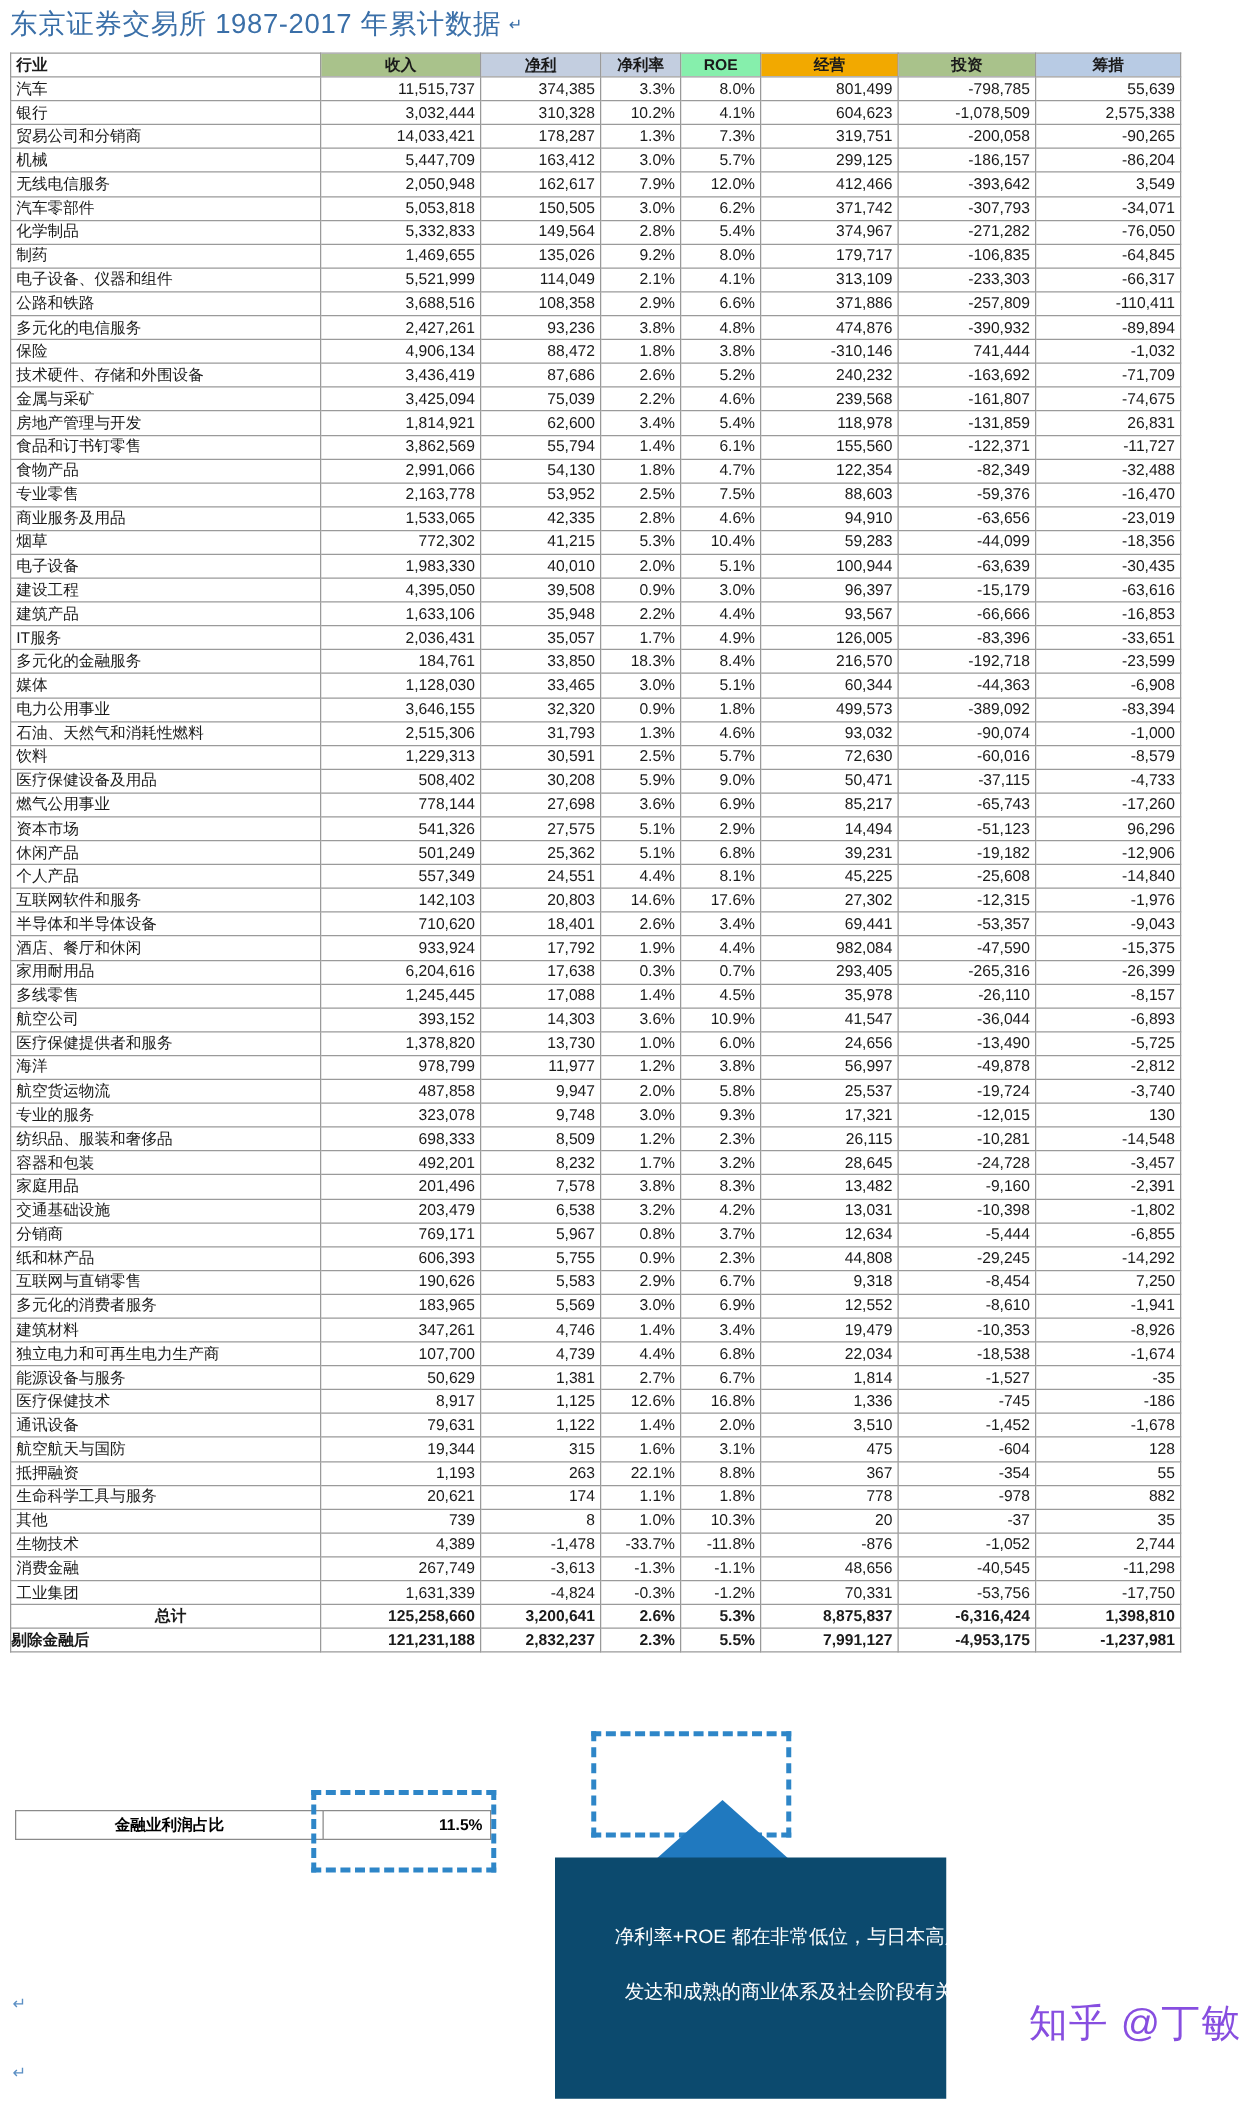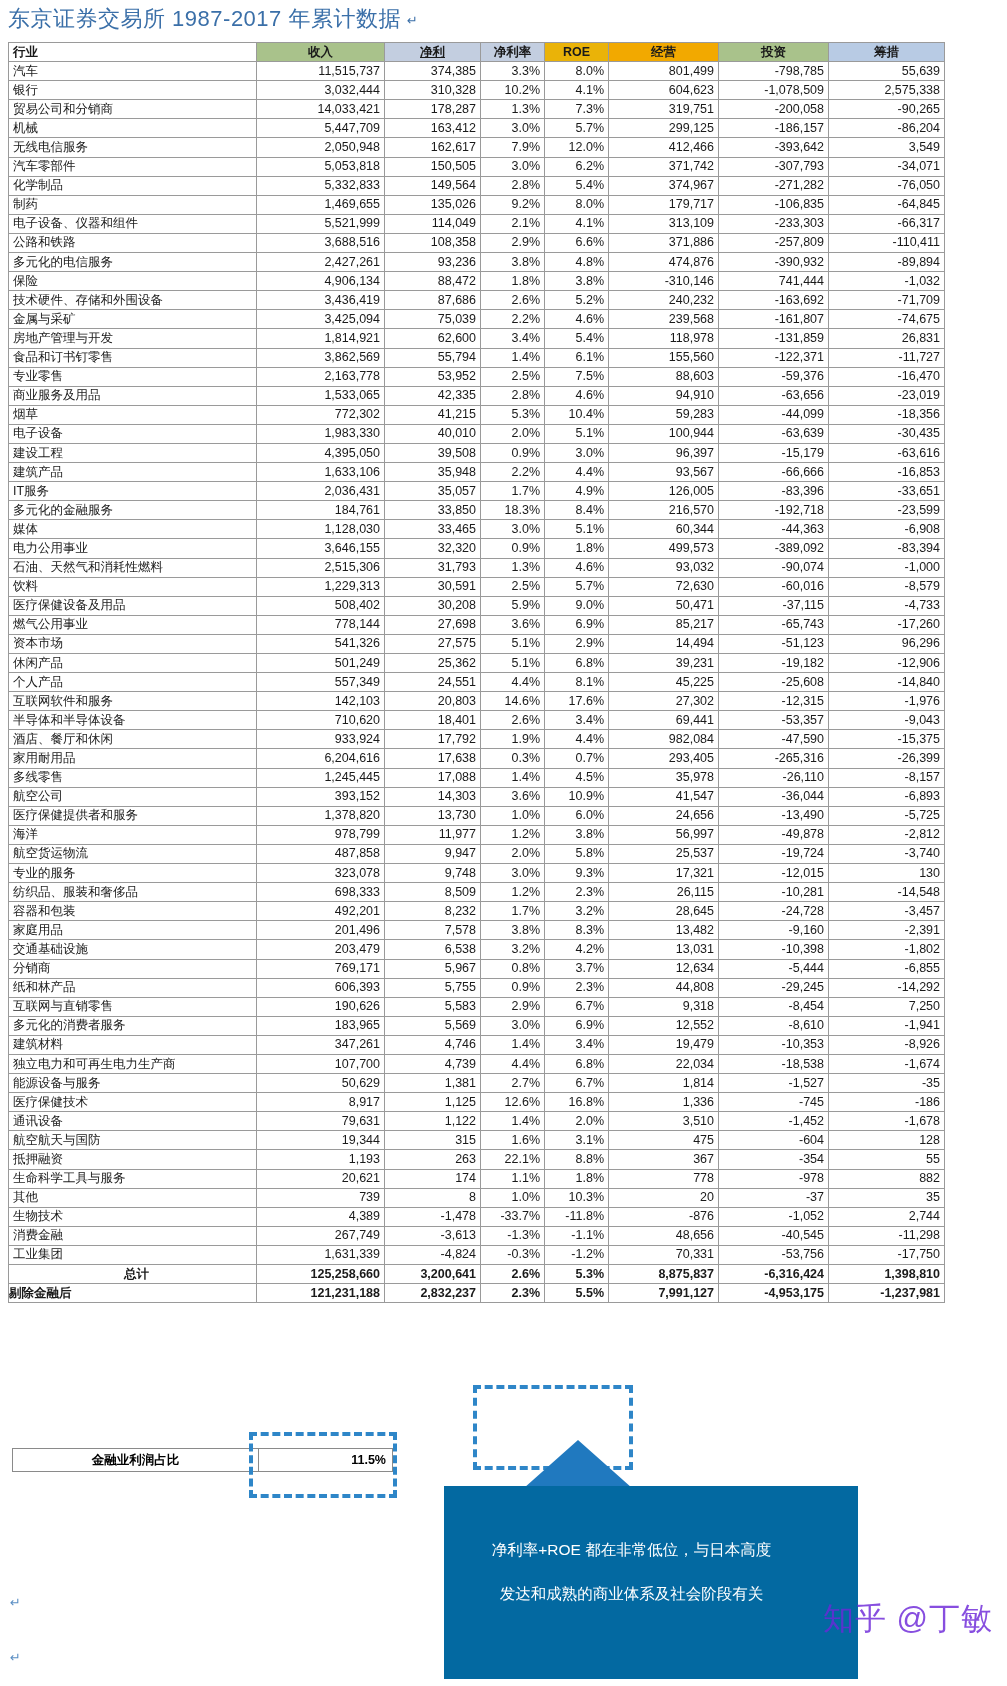--- a/index.html
+++ b/index.html
@@ -58,21 +58,21 @@
     text-align: center;
     font-weight: bold;
     font-size: 12.5px;
     height: 21px;
     border: 1px solid #7a7a7a;
   }
   th.h-ind { text-align: left; background: #ffffff; padding-left: 5px; }
   th.h-rev { background: #a9c28b; }
   th.h-np  { background: #c3cee0; text-decoration: underline; }
   th.h-npm { background: #c3cee0; }
-  th.h-roe { background: #eab308; }
+  th.h-roe { background: #86efac; }
   th.h-op  { background: #f2a900; text-align: center; }
   th.h-inv { background: #a9c28b; }
   th.h-fin { background: #b8cbe4; }
 
   td.ind { text-align: left; padding-left: 5px; }
   td.num { text-align: right; padding-right: 5px; }
 
   tr.total td {
     font-weight: bold;
     border-top: 1.6px solid #4a4a4a;
@@ -106,22 +106,22 @@
     border: 4px dashed #2e86c8;
     pointer-events: none;
   }
   #dash-ratios { left: 473px; top: 1385px; width: 160px; height: 85px; }
   #dash-mini   { left: 249px; top: 1432px; width: 148px; height: 66px; }
 
   
   #callout {
     position: absolute;
     left: 444px; top: 1486px;
-    width: 414px; height: 193px;
-    background: #0369a1;
+    width: 313px; height: 193px;
+    background: #0c4a6e;
   }
   #callout-arrow {
     position: absolute;
     left: 524px; top: 1440px;
     width: 0; height: 0;
     border-left: 54px solid transparent;
     border-right: 54px solid transparent;
     border-bottom: 48px solid #2079bf;
   }
   #callout .ctext {
@@ -342,20 +342,30 @@
           <td class="ind">食品和订书钉零售</td>
           <td class="num">3,862,569</td>
           <td class="num">55,794</td>
           <td class="num">1.4%</td>
           <td class="num">6.1%</td>
           <td class="num">155,560</td>
           <td class="num">-122,371</td>
           <td class="num">-11,727</td>
         </tr>
         <tr>
+          <td class="ind">食物产品</td>
+          <td class="num">2,991,066</td>
+          <td class="num">54,130</td>
+          <td class="num">1.8%</td>
+          <td class="num">4.7%</td>
+          <td class="num">122,354</td>
+          <td class="num">-82,349</td>
+          <td class="num">-32,488</td>
+        </tr>
+        <tr>
           <td class="ind">专业零售</td>
           <td class="num">2,163,778</td>
           <td class="num">53,952</td>
           <td class="num">2.5%</td>
           <td class="num">7.5%</td>
           <td class="num">88,603</td>
           <td class="num">-59,376</td>
           <td class="num">-16,470</td>
         </tr>
         <tr>

